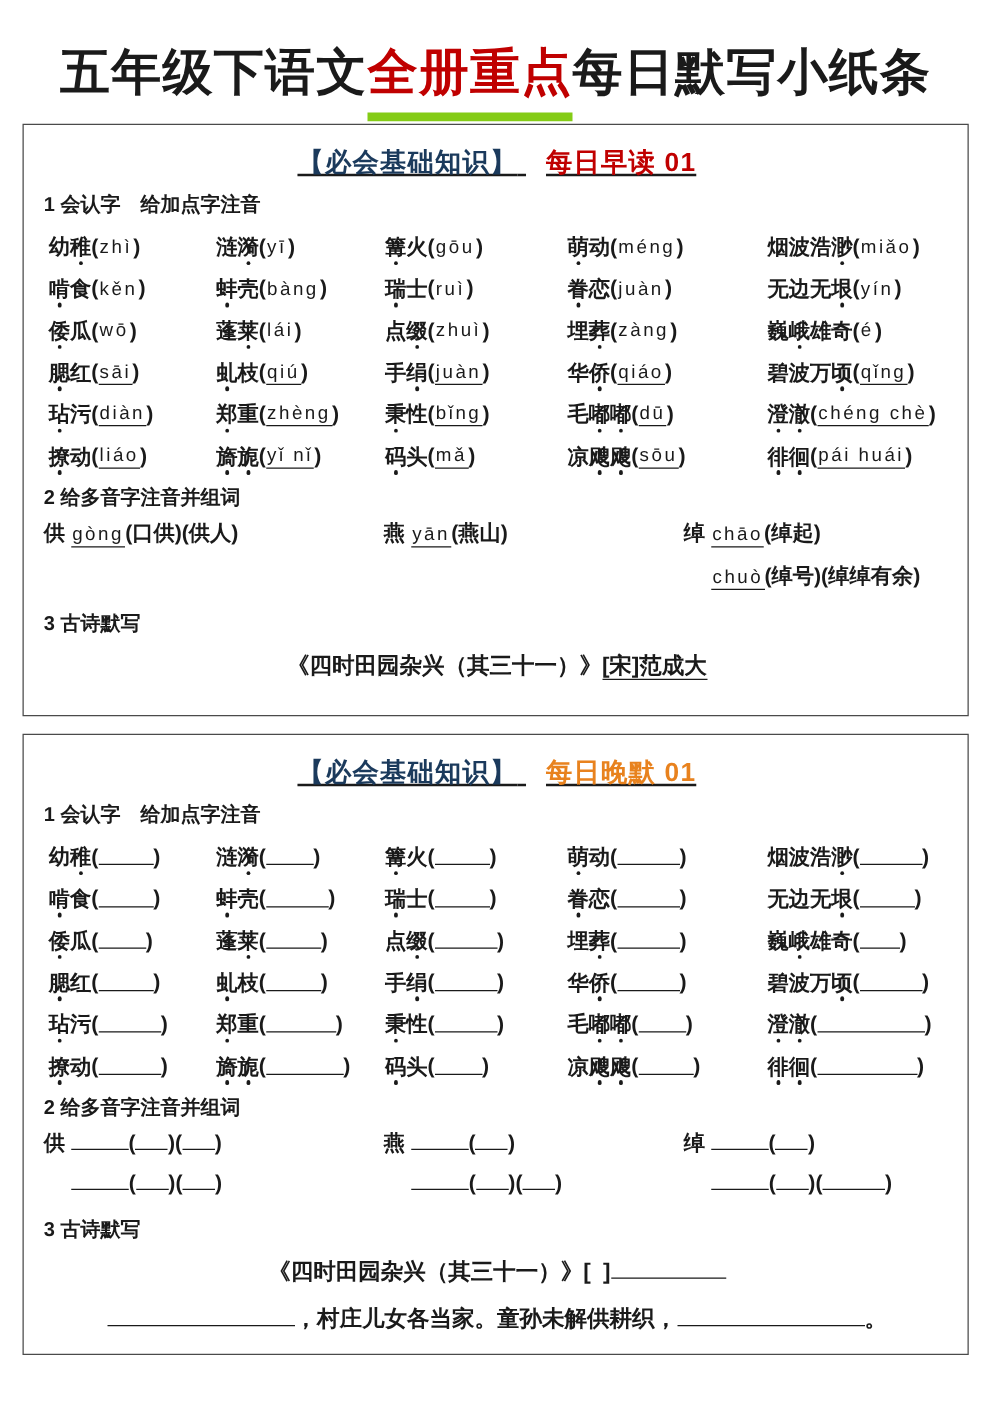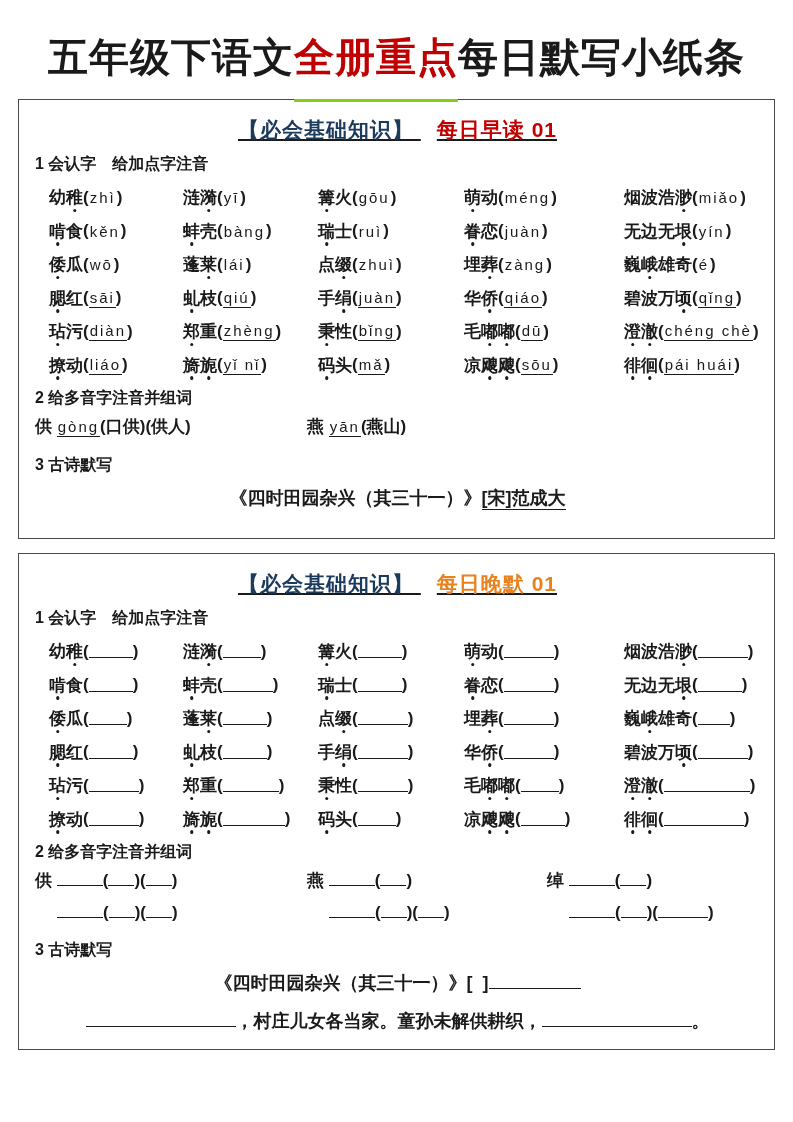--- a/index.html
+++ b/index.html
@@ -1,34 +1,34 @@
 <!DOCTYPE html>
 <html><head>
 <meta charset="utf-8">
 <style>
   * { margin:0; padding:0; box-sizing:border-box; }
   html,body { width:793px; height:1122px; background:#ffffff; overflow:hidden;
     font-family:"Liberation Sans", sans-serif; color:#1a1a1a; }
 
   .page-title { text-align:center; padding-top:30px; font-size:40px; font-weight:900;
     letter-spacing:1px; white-space:nowrap; }
-  .page-title .hl { color:#c00000; border-bottom:3px solid #84cc16; padding-bottom:20px; }
+  .page-title .hl { color:#c00000; border-bottom:7px solid #84cc16; padding-bottom:10px; }
 
   .card { margin:14px 18px 0 18px; border:1.6px solid #4a4a4a; padding:12px 12px 14px 14px;
     background:#fff; }
 
   .card-header { text-align:center; font-size:21px; font-weight:800; margin:4px 0 10px 0;
     letter-spacing:1px;text-decoration:underline; }
   .hdr-title { color:#1b3a5c; }
   .hdr-sub { margin-left:16px; }
 
   .part-label { font-size:16px; font-weight:600; margin:6px 0 6px 2px; }
 
   .word-grid { display:grid; grid-template-columns:134px 135px 146px 160px 1fr;
-    row-gap:0; margin:2px 0 4px 16px; }
+    row-gap:0; margin:2px 0 4px 6px; }
   .word-cell { height:33.5px; display:flex; align-items:center; font-size:17px;
     font-weight:600; white-space:nowrap; }
   .py { font-size:15px; font-weight:400; letter-spacing:2px; padding:0 1px; }
   .u { border-bottom:1.5px solid #1a1a1a; padding-bottom:1px; }
   .d { position:relative; }
   .d::after { content:""; position:absolute; left:50%; bottom:-5px; transform:translateX(-50%);
     width:3.5px; height:3.5px; border-radius:50%; background:#1a1a1a; }
   .blank { display:inline-block; height:13px; border-bottom:1.6px solid #1a1a1a;
     vertical-align:baseline; }
 
@@ -82,20 +82,21 @@
       <span class="word-cell"><span class="zh"><span class="d">撩</span><span>动</span></span>(<span class="py u">liáo</span>)</span>
       <span class="word-cell"><span class="zh"><span class="d">旖</span><span class="d">旎</span></span>(<span class="py u">yǐ nǐ</span>)</span>
       <span class="word-cell"><span class="zh"><span class="d">码</span><span>头</span></span>(<span class="py u">mǎ</span>)</span>
       <span class="word-cell"><span class="zh"><span>凉</span><span class="d">飕</span><span class="d">飕</span></span>(<span class="py u">sōu</span>)</span>
       <span class="word-cell"><span class="zh"><span class="d">徘</span><span class="d">徊</span></span>(<span class="py u">pái huái</span>)</span>
     </div>
   <div class="part-label">2 给多音字注音并组词</div>
   <div class="poly-grid" id="poly-morning">
       <div class="poly-cell"><span><span>供 </span><span class="py u">gòng</span>(口供)(供人)</span></div>
       <div class="poly-cell"><span><span>燕 </span><span class="py u">yān</span>(燕山)</span></div>
+      <div class="poly-cell"><span><span>绰 </span><span class="py u">chāo</span>(绰起)</span><span class="poly-row2"><span class="poly-indent" style="width: 22px;"></span><span class="py u">chuò</span>(绰号)(绰绰有余)</span></div>
     </div>
   <div class="part-label">3 古诗默写</div>
   <div class="poem" id="poem-morning">
       <div class="poem-title"><span>《四时田园杂兴（其三十一）》</span><span class="u">[宋]范成大</span></div>
     </div>
 </section>
 
 <section class="card">
   <div class="card-header">
     <span class="hdr-title">【必会基础知识】</span>

